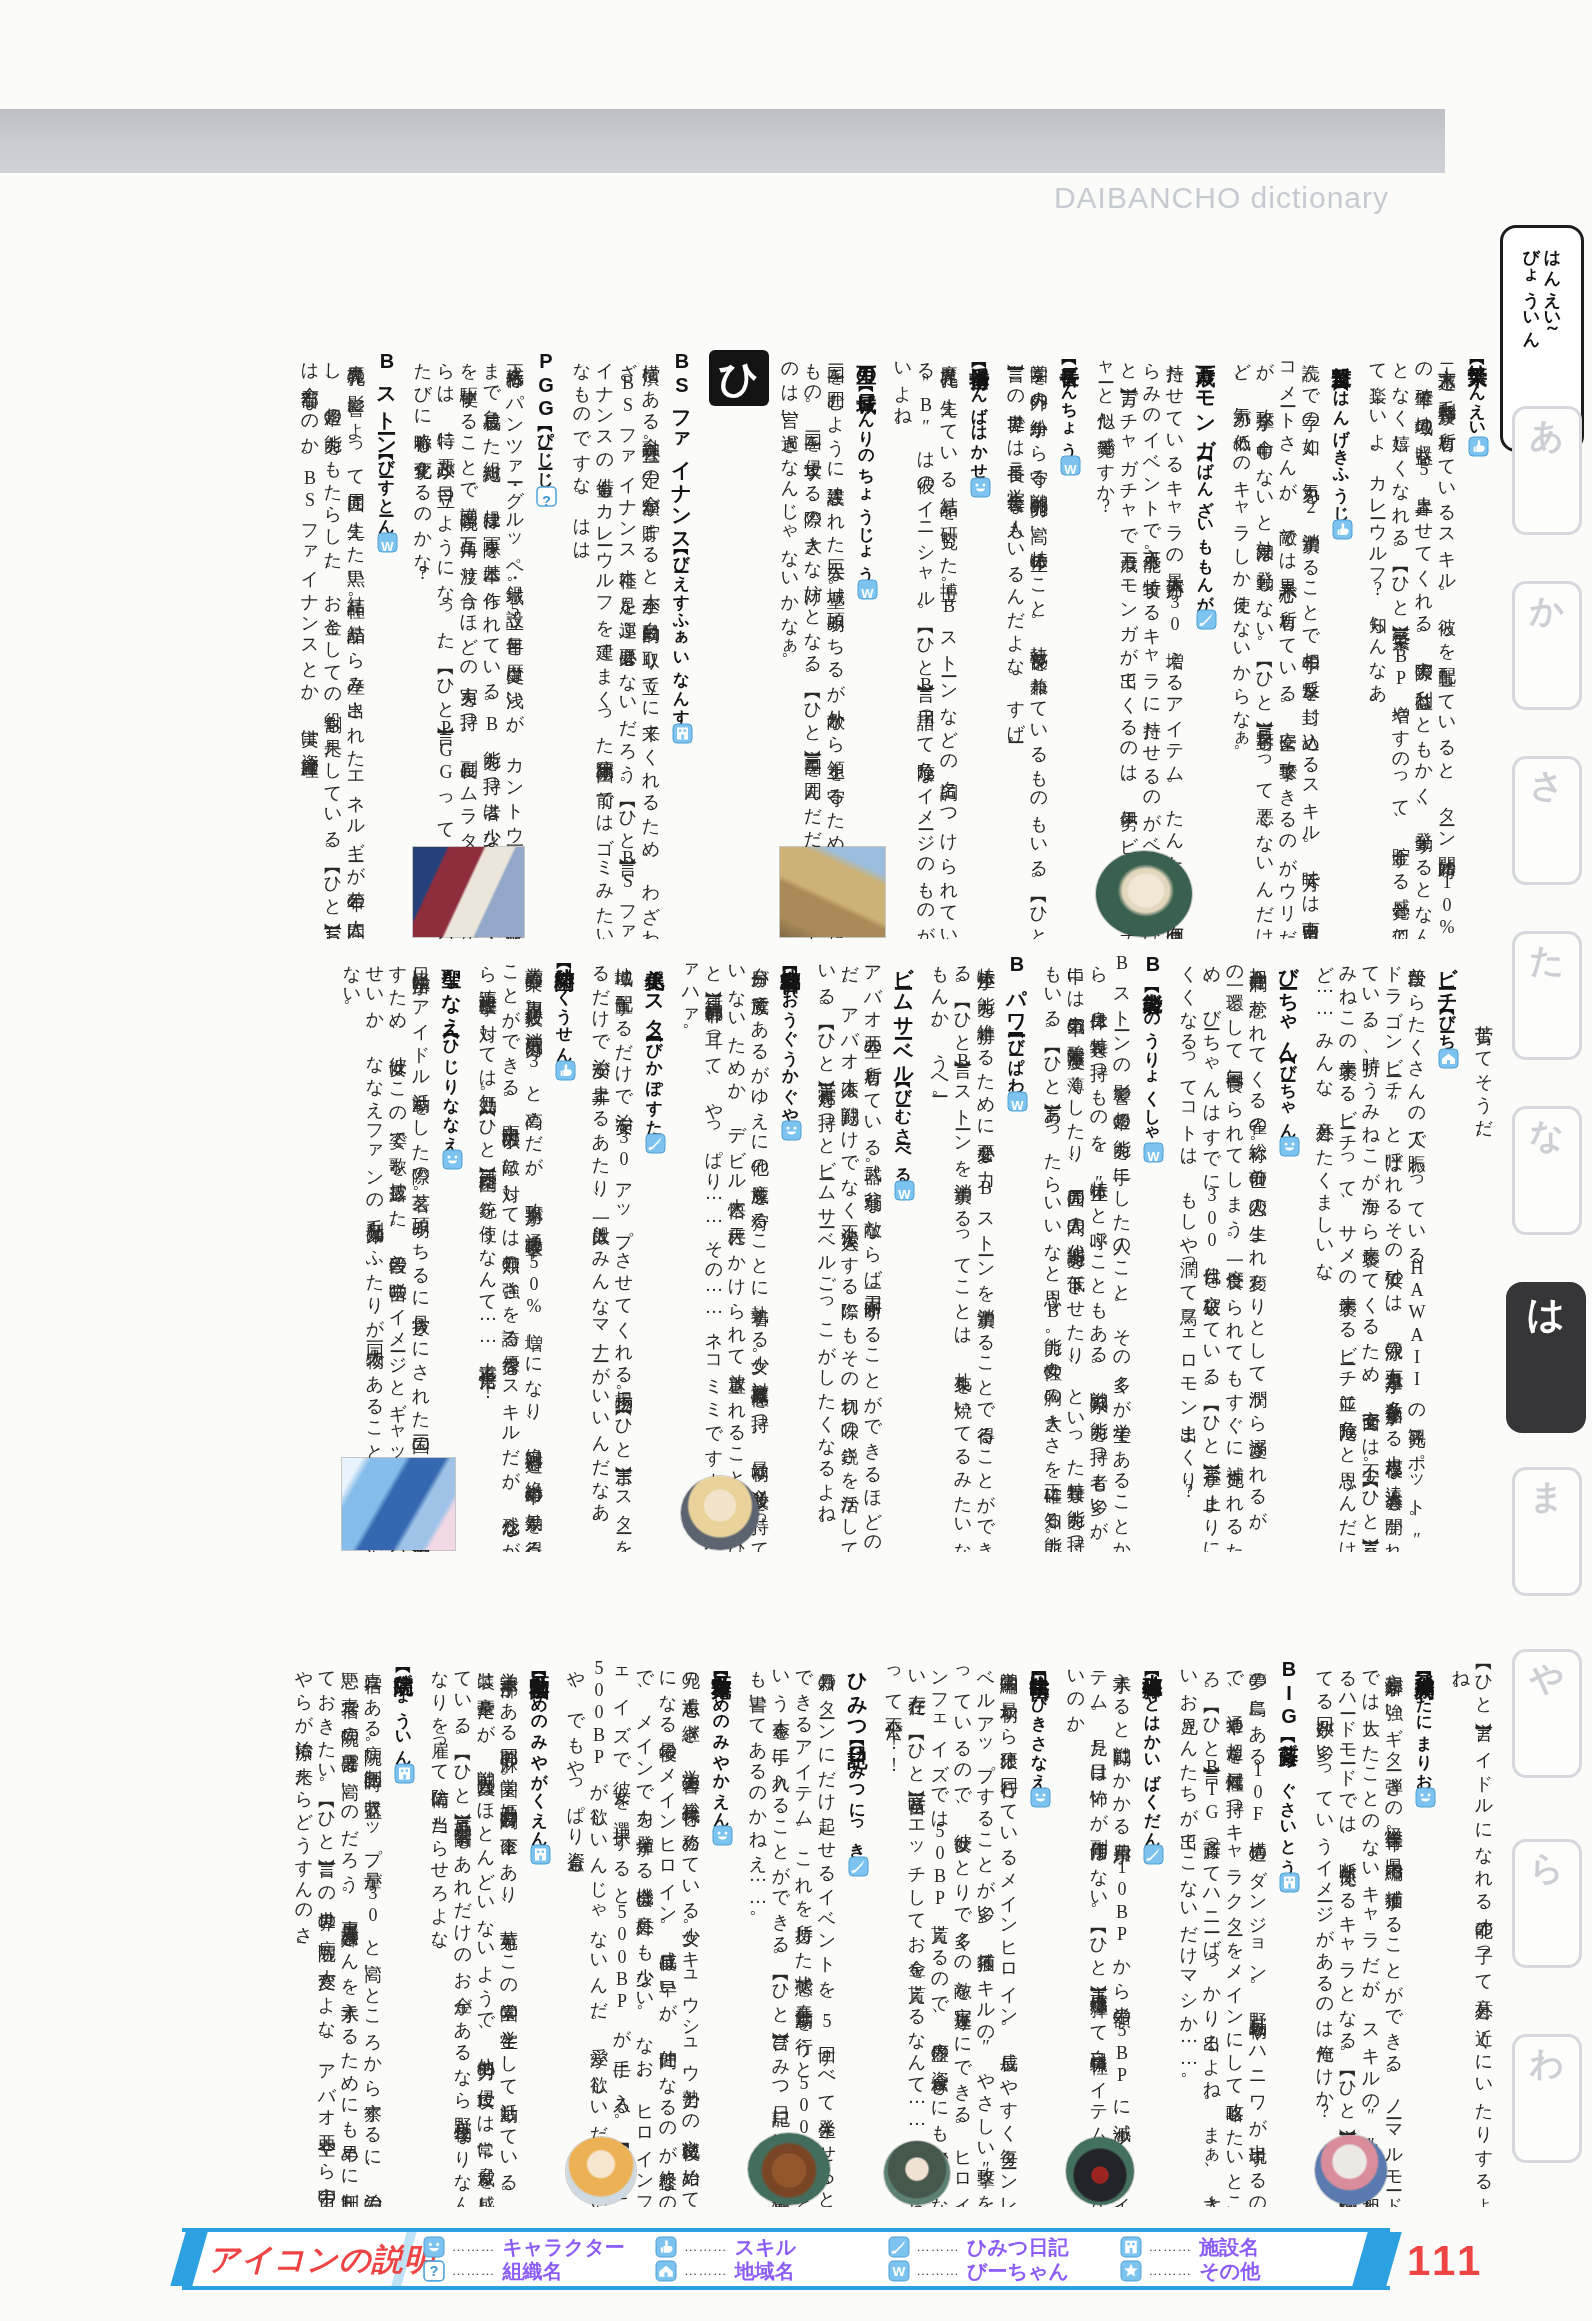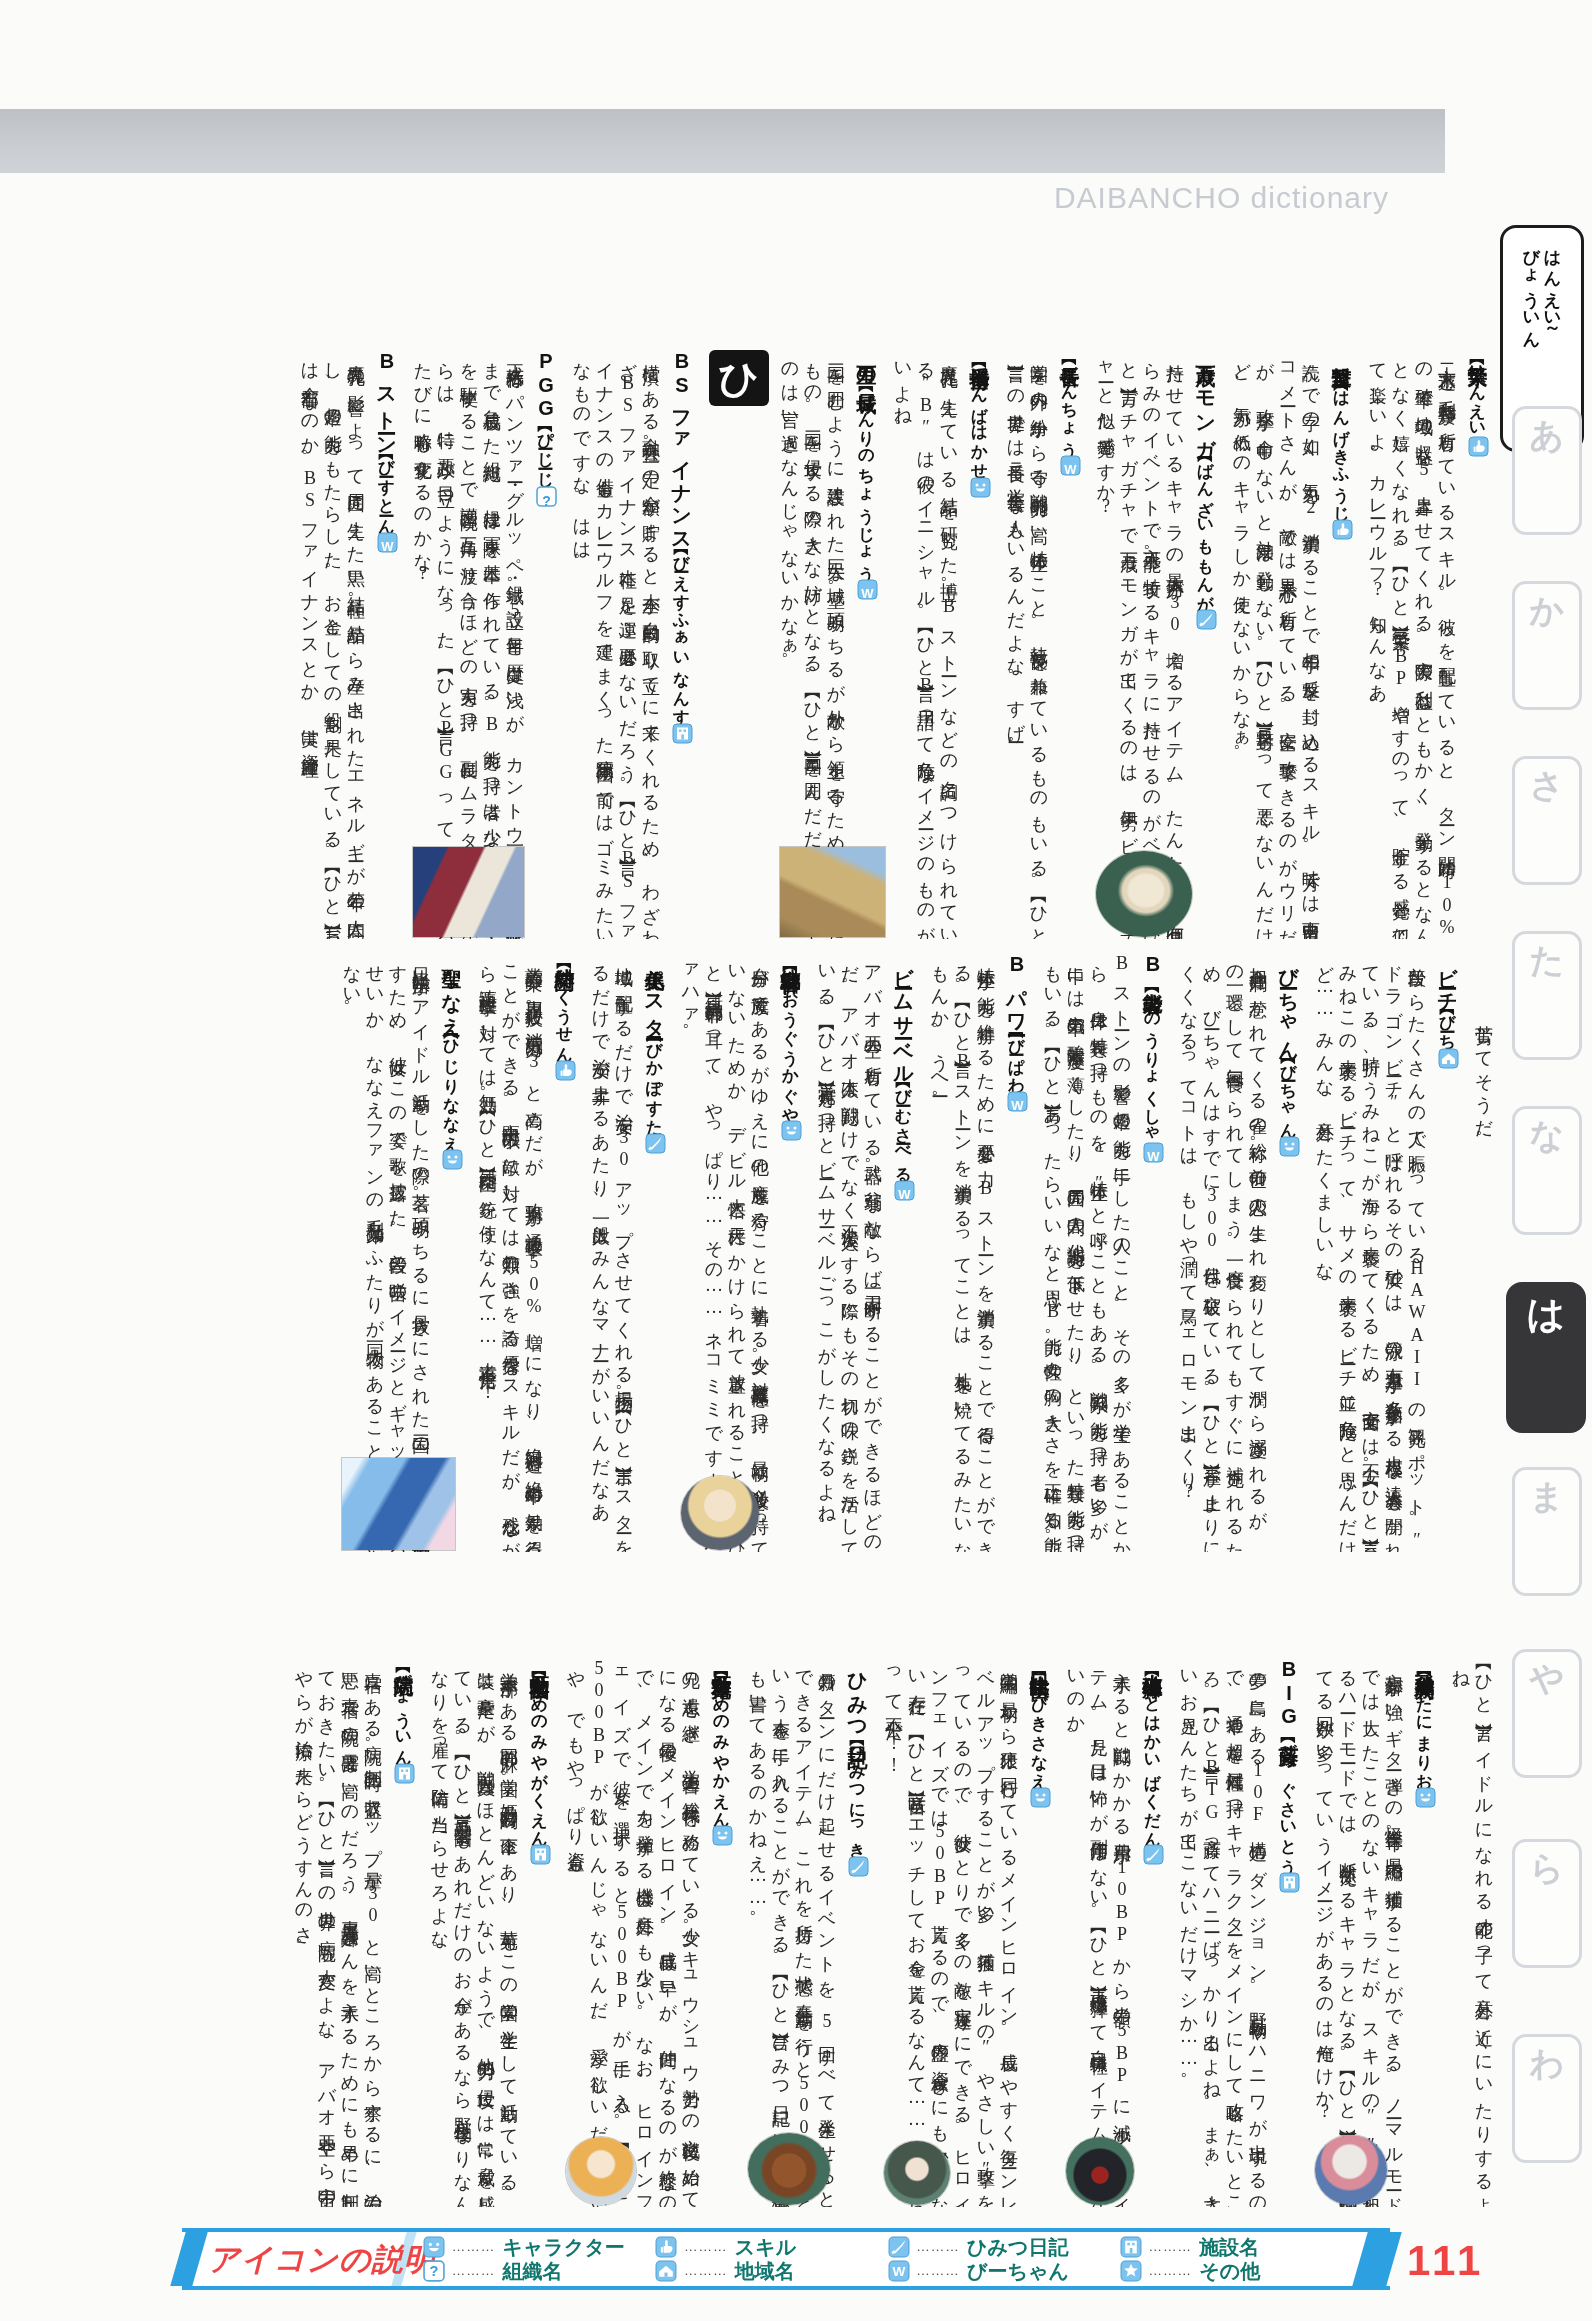--- a/index.html
+++ b/index.html
@@ -61,21 +61,21 @@
   #lg-deco-r{right:-4px;width:34px;}
   #legend-title{position:absolute;left:26px;top:7px;font-family:"Liberation Sans",sans-serif;
           font-weight:bold;font-style:italic;font-size:31px;color:#ef4444;letter-spacing:1px;}
   #legend-grid{position:absolute;left:241px;top:2px;right:46px;height:50px;
           display:grid;grid-template-columns:repeat(4,1fr);column-gap:8px;}
   .lg-group{display:flex;flex-direction:column;justify-content:space-between;padding:1px 0;}
   .lg-item{display:flex;align-items:center;height:24px;gap:7px;}
   .lg-item .eicon{margin:0;width:22px;height:22px;}
   .lg-item .eicon svg{width:22px;height:22px;}
   .lg-dots{font-size:13px;color:#444;letter-spacing:1.5px;}
-  .lg-label{font-family:"Liberation Sans",sans-serif;font-weight:bold;font-size:20px;color:#0f766e;}
+  .lg-label{font-family:"Liberation Sans",sans-serif;font-weight:bold;font-size:20px;color:#8b5cf6;}
   #page-num{position:absolute;left:1407px;top:2237px;font-family:"Liberation Sans",sans-serif;
           font-weight:bold;font-size:42px;letter-spacing:4px;color:#ef4444;}
 </style>
 </head>
 <body>
 
 <div id="page">
   <div id="topbar"></div>
   <div id="hdr-title">DAIBANCHO dictionary</div>
 

